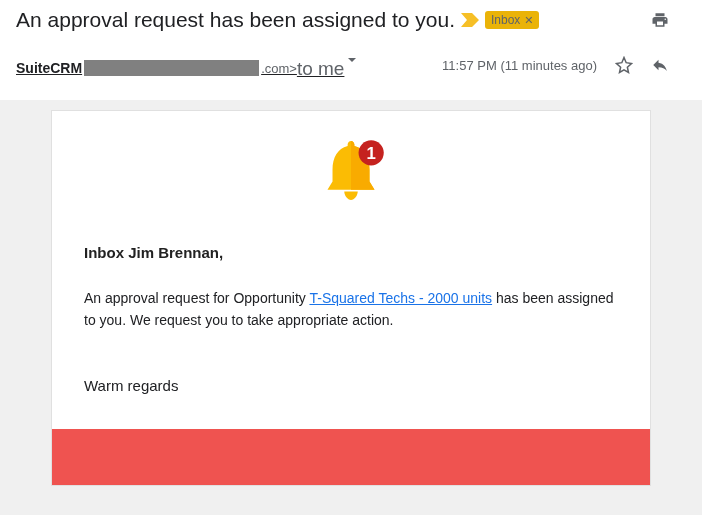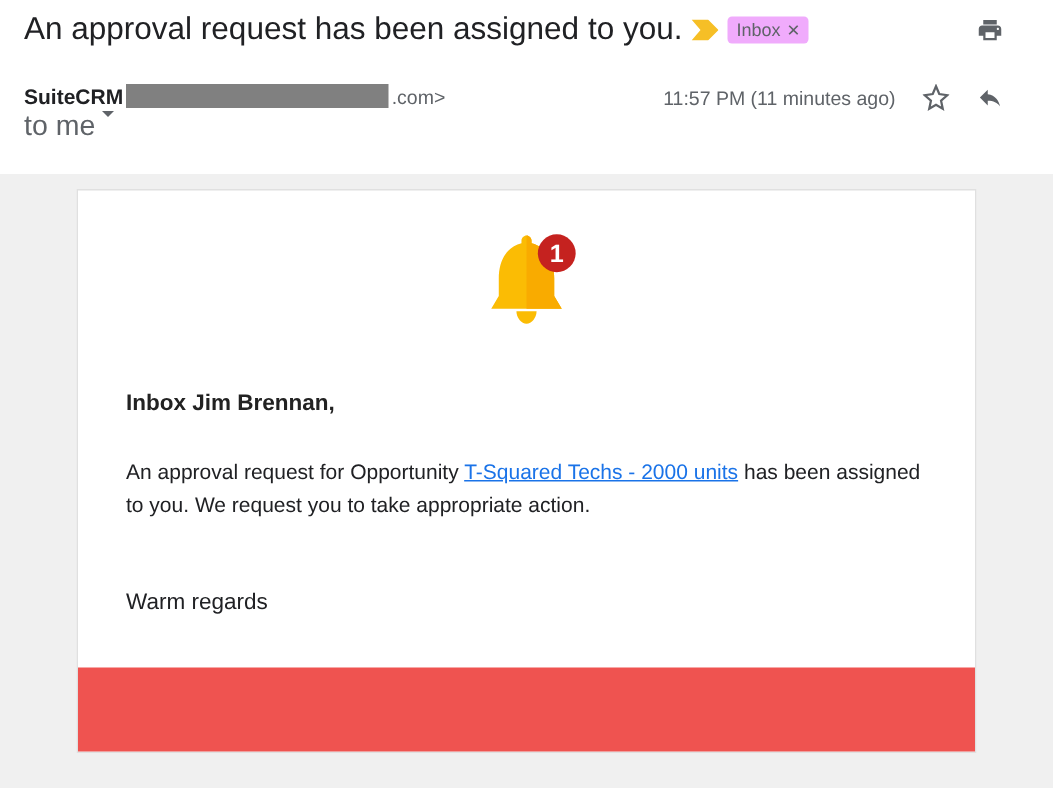--- a/index.html
+++ b/index.html
@@ -22,21 +22,21 @@
     .subject {
       font-size: 21px;
       font-weight: 400;
       color: #202124;
     }
     .importance-marker {
       display: inline-flex;
       align-items: center;
     }
     .label-chip {
-      background: #f0abfc;
+      background: #eab308;
       color: #5f6368;
       font-size: 12px;
       border-radius: 3px;
       padding: 2px 5px 2px 6px;
       display: inline-flex;
       align-items: center;
       gap: 4px;
     }
     .label-x {
       font-size: 11px;
@@ -50,22 +50,23 @@
       align-items: center;
       cursor: pointer;
     }
     .sender-row {
       margin-top: 24px;
       display: flex;
       align-items: flex-start;
     }
     .sender-block {
       display: flex;
-      flex-direction: column;
+      flex-direction: row;
       font-size: 13px;
+      text-decoration: underline;
     }
     .sender-line {
       display: flex;
       align-items: center;
       gap: 2px;
       color: #5f6368;
     }
     .sender-name {
       font-weight: 700;
       color: #202124;

